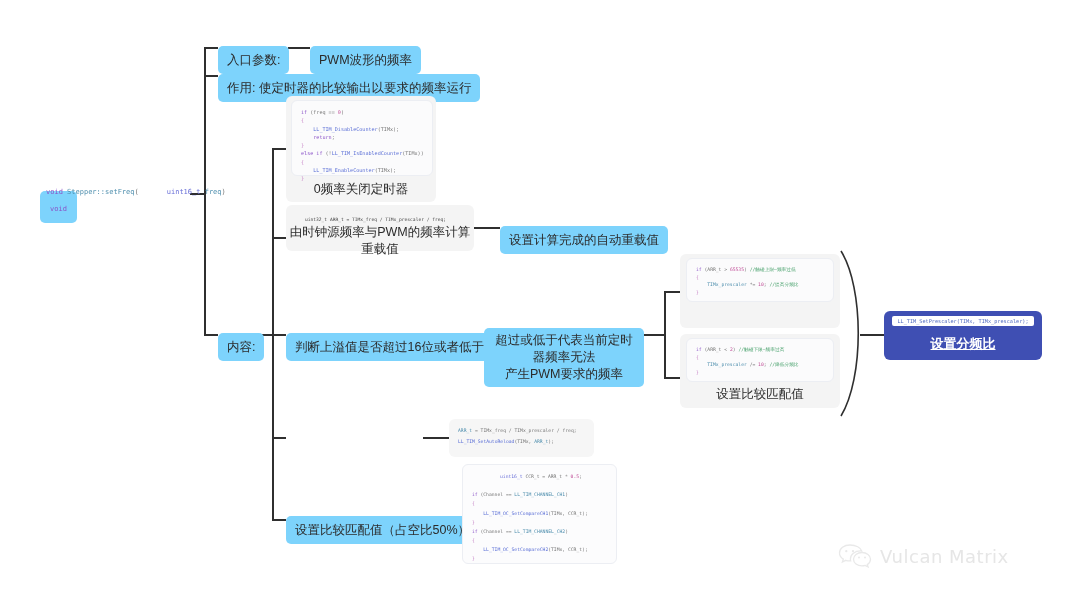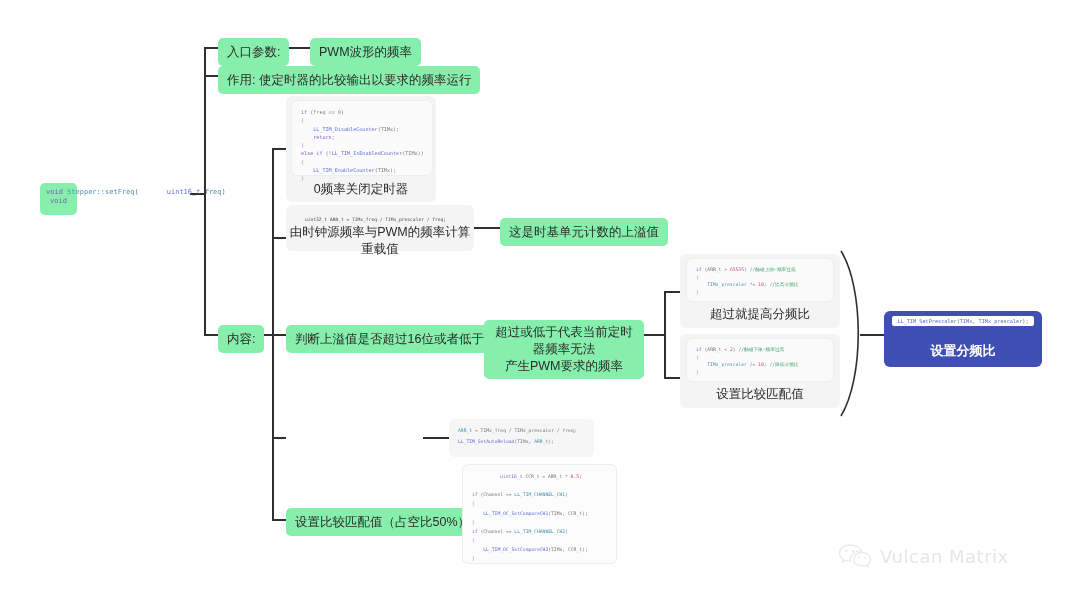--- a/index.html
+++ b/index.html
@@ -7,27 +7,28 @@
     margin: 0; padding: 0;
     width: 1080px; height: 605px;
     background: #ffffff;
     font-family: "Liberation Sans", "DejaVu Sans", sans-serif;
     overflow: hidden;
   }
   #canvas { position: relative; width: 1080px; height: 605px; background:#fff; }
 
   .node {
     position: absolute;
-    background: #86efac;
+    background: #7dd3fc;
     border-radius: 5px;
     color: #2b2b2b;
     font-size: 12.5px;
     line-height: 1.45;
     padding: 5px 9px;
     white-space: nowrap;
+    margin-top: 8px;
   }
   .node.center { text-align: center; white-space: normal; }
 
   .codebox {
     position: absolute;
     background: #f6f6f6;
     border-radius: 6px;
     padding: 7px 9px 6px 9px;
     font-family: "DejaVu Sans Mono", "Liberation Mono", monospace;
     font-size: 5.1px;
@@ -80,21 +81,22 @@
     font-size: 5.2px;
     padding: 2px 3px;
     color: #4f6ac0;
     white-space: nowrap;
     overflow: hidden;
   }
   .bluebox .bluelabel {
     color: #fff;
     font-size: 13px;
     font-weight: bold;
-    margin-top: 16px;
+    margin-top: 9px;
+    text-decoration: underline;
   }
 
   
   #watermark {
     position: absolute;
     display: flex;
     align-items: center;
     gap: 8px;
     color: #e6e6e6;
     font-size: 18px;
@@ -172,33 +174,32 @@
 <span class="k">else if</span> <span class="pu">(!</span><span class="fn">LL_TIM_IsEnabledCounter</span><span class="pu">(TIMx))</span>
 <span class="br">{</span>
 <span class="pu">    </span><span class="fn">LL_TIM_EnableCounter</span><span class="pu">(TIMx);</span>
 <span class="br">}</span></div>
   <div class="cap" style="left:286px; top:181px; width:150px;">0频率关闭定时器</div>
 
   <div class="group" style="left:286px; top:205px; width:188px; height:46px;"></div>
   <div class="codebox bare" style="left:296px; top:209px; font-size:4.6px;">uint32_t ARR_t = TIMx_freq / TIMx_prescaler / freq;</div>
   <div class="cap" style="left:286px; top:224px; width:188px;">由时钟源频率与PWM的频率计算重载值</div>
 
-  <div class="node" style="left:500px; top:218px;">这是时基单元计数的上溢值</div>
+  <div class="node" style="left:500px; top:218px;">设置计算完成的自动重载值</div>
 
   <div class="node" style="left:286px; top:325px;">判断上溢值是否超过16位或者低于1位</div>
 
   <div class="node center" style="left:484px; top:320px; width:160px; white-space:pre-line; line-height:1.35; padding:4px 6px; ">超过或低于代表当前定时器频率无法
 产生PWM要求的频率</div>
 
   <div class="group" style="left:680px; top:254px; width:160px; height:74px;"></div>
   <div class="codebox plain" style="left:686px; top:258px; width:148px; height:44px; font-size:4.7px;"><span class="k">if</span> <span class="pu">(ARR_t &gt; </span><span class="num">65535</span><span class="pu">) </span><span class="cm">//触碰上限—频率过低</span>
 <span class="br">{</span>
 <span class="pu">    </span><span class="id">TIMx_prescaler</span><span class="pu"> *= </span><span class="num">10</span><span class="pu">; </span><span class="cm">//提高分频比</span>
 <span class="br">}</span></div>
-  <div class="cap" style="left:680px; top:306px; width:160px;">超过就提高分频比</div>
 
   <div class="group" style="left:680px; top:334px; width:160px; height:74px;"></div>
   <div class="codebox plain" style="left:686px; top:338px; width:148px; height:44px; font-size:4.7px;"><span class="k">if</span> <span class="pu">(ARR_t &lt; </span><span class="num">2</span><span class="pu">) </span><span class="cm">//触碰下限—频率过高</span>
 <span class="br">{</span>
 <span class="pu">    </span><span class="id">TIMx_prescaler</span><span class="pu"> /= </span><span class="num">10</span><span class="pu">; </span><span class="cm">//降低分频比</span>
 <span class="br">}</span></div>
   <div class="cap" style="left:680px; top:386px; width:160px;">设置比较匹配值</div>
 
   <div class="bluebox" style="left:884px; top:311px; width:158px;">
     <div class="codeline">LL_TIM_SetPrescaler(TIMx, TIMx_prescaler);</div>

